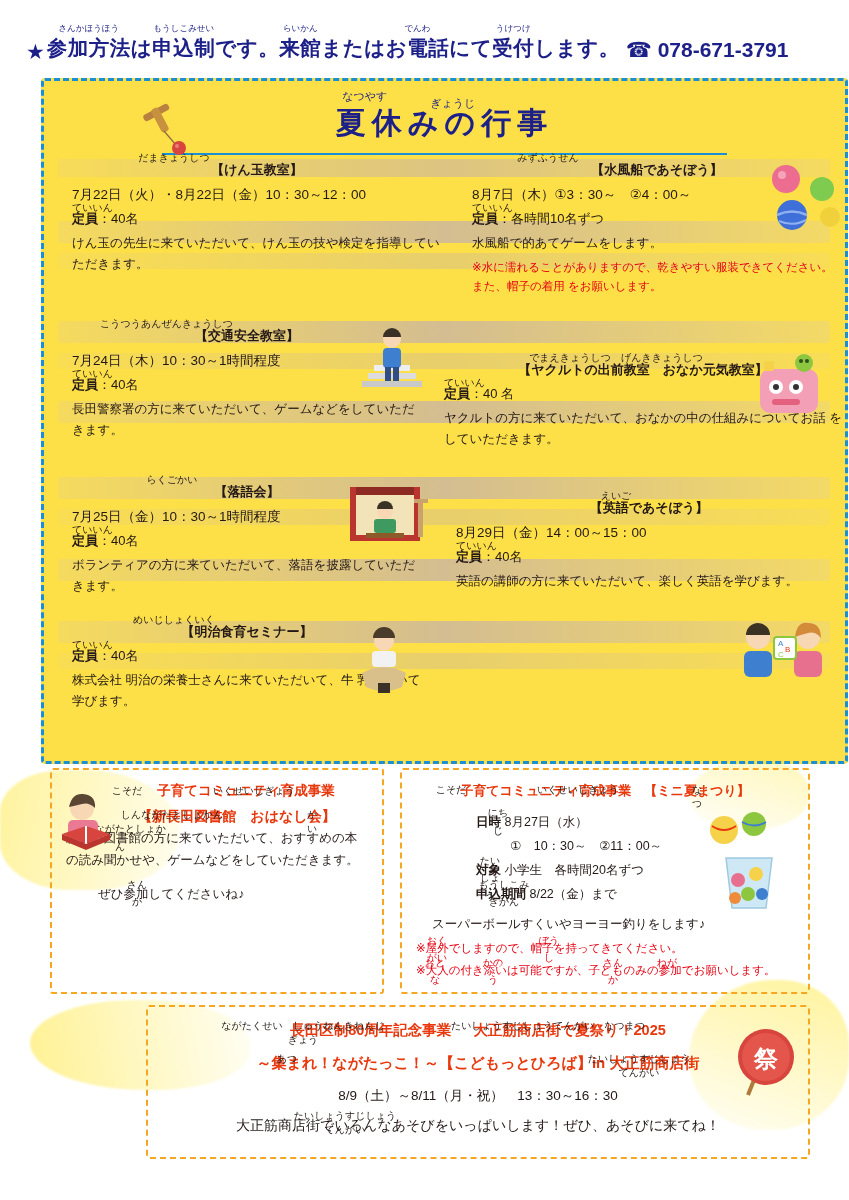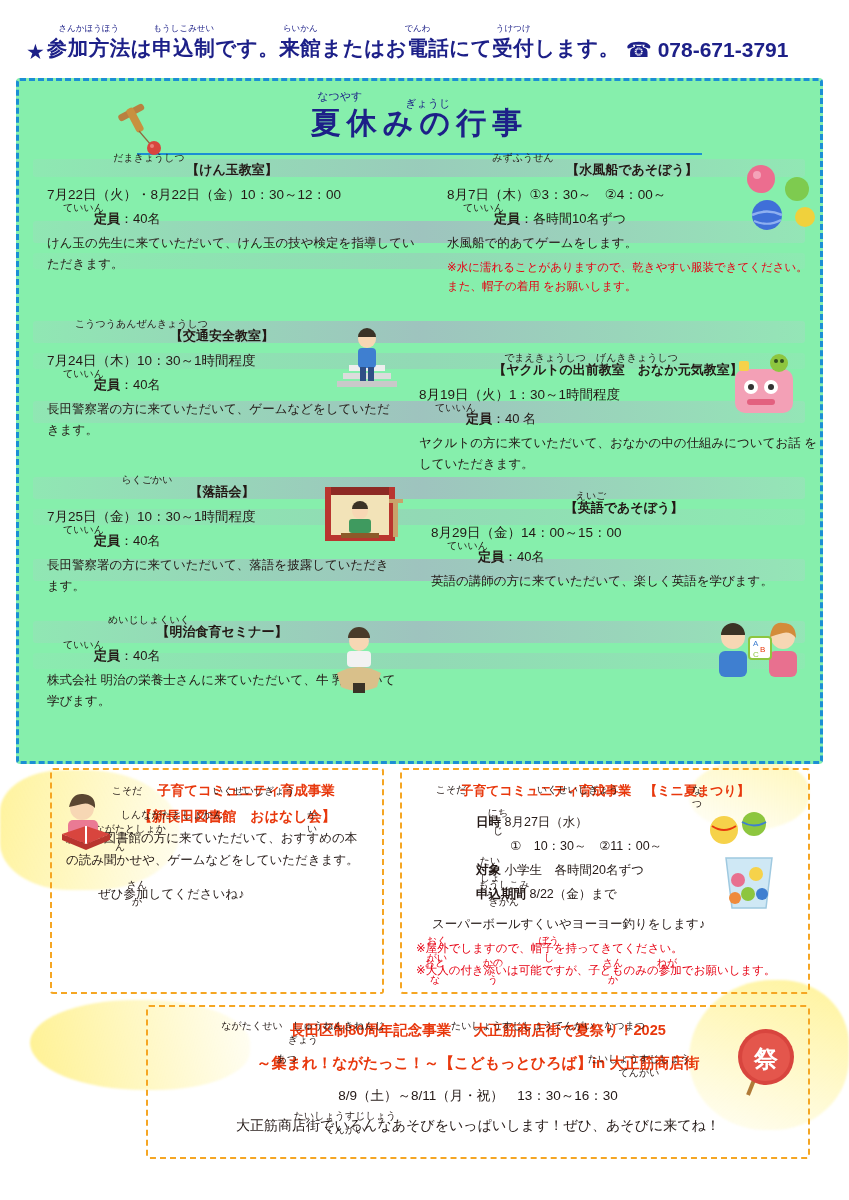--- a/index.html
+++ b/index.html
@@ -39,22 +39,22 @@
     color:#1d2088;font-size:21px;font-weight:bold;margin-left:6px;white-space:nowrap;
   }
   .ruby-wrap{position:relative;display:inline-block;}
   .rb{position:absolute;top:-11px;left:0;width:100%;text-align:center;
       font-size:8.5px;font-weight:normal;letter-spacing:0;color:#1d2088;}
   .rbk{position:absolute;top:-10px;left:0;width:100%;text-align:center;
       font-size:10px;font-weight:normal;letter-spacing:0;color:#231815;}
 
   
   .mainbox{
-    position:absolute;left:16px;top:78px;width:801px;height:680px;
-    border:3px dashed #1b8fd4;border-radius:4px;background:#86efac;z-index:2;
+    position:absolute;left:41px;top:78px;width:801px;height:680px;
+    border:3px dashed #1b8fd4;border-radius:4px;background:#fde047;z-index:2;
   }
   .maintitle{
     position:absolute;left:0;right:0;top:22px;text-align:center;
   }
   .maintitle .t{
     display:inline-block;position:relative;
     font-size:30px;font-weight:bold;color:#1d2088;letter-spacing:6px;
   }
   .maintitle .t .rb{top:-14px;font-size:11px;}
   .titleline{
@@ -69,21 +69,21 @@
   }
 
   
   .cell{position:absolute;z-index:3;}
   .ev-title{
     font-size:13px;font-weight:bold;color:#231815;text-align:center;
     position:relative;white-space:nowrap;
   }
   .ev-date{font-size:13.5px;margin-top:7px;white-space:nowrap;}
   .ev-cap{font-size:13px;margin-top:6px;white-space:nowrap;}
-  .ev-cap b{font-weight:bold;margin-left:47px;}
+  .ev-cap b{font-weight:bold;}
   .ev-body{font-size:12.5px;margin-top:5px;line-height:1.65;}
   .note{color:#e60012;font-size:11.5px;line-height:1.7;margin-top:4px;}
 
   
   .obox{
     position:absolute;border:2.5px dashed #f5a623;border-radius:3px;
     background:transparent;z-index:3;
   }
   .obox-title{
     color:#e8380d;font-weight:bold;font-size:13.5px;text-align:center;position:relative;
@@ -272,37 +272,36 @@
       <span class="ruby-wrap"><span class="rbk" style="top:-9px;">ていいん</span><b>定員</b></span><span>：40名</span>
     </div>
     <div class="ev-body">長田警察署の方に来ていただいて、ゲームなどをしていただきます。</div>
   </div>
 
   <div class="cell" style="left:400px;top:280px;width:398px;">
     <div class="ev-title">
       <span class="rbk" style="left:84px;width:176px;">でまえきょうしつ　げんききょうしつ</span>
       <span>【ヤクルトの出前教室　おなか元気教室】</span>
     </div>
-    <div class="ev-date">8月19日（火）1：30～1時間程度</div>
     <div class="ev-cap">
       <span class="ruby-wrap"><span class="rbk" style="top:-9px;">ていいん</span><b>定員</b></span><span>：40 名</span>
     </div>
     <div class="ev-body">ヤクルトの方に来ていただいて、おなかの中の仕組みについてお話 をしていただきます。</div>
   </div>
 
   <div class="cell" style="left:28px;top:402px;width:350px;">
     <div class="ev-title">
       <span class="rbk" style="left:62px;width:76px;font-family:Liberation Serif, serif;">らくごかい</span>
       <span>【落語会】</span>
     </div>
     <div class="ev-date">7月25日（金）10：30～1時間程度</div>
     <div class="ev-cap">
       <span class="ruby-wrap"><span class="rbk" style="top:-9px;">ていいん</span><b>定員</b></span><span>：40名</span>
     </div>
-    <div class="ev-body">長田警察署の方に来ていただいて、落語を披露していただきます。</div>
+    <div class="ev-body">ボランティアの方に来ていただいて、落語を披露していただきます。</div>
   </div>
 
   <div class="cell" style="left:412px;top:418px;width:386px;">
     <div class="ev-title">
       <span class="rbk" style="left:138px;width:44px;">えいご</span>
       <span>【英語であそぼう】</span>
     </div>
     <div class="ev-date">8月29日（金）14：00～15：00</div>
     <div class="ev-cap">
       <span class="ruby-wrap"><span class="rbk" style="top:-9px;">ていいん</span><b>定員</b></span><span>：40名</span>

